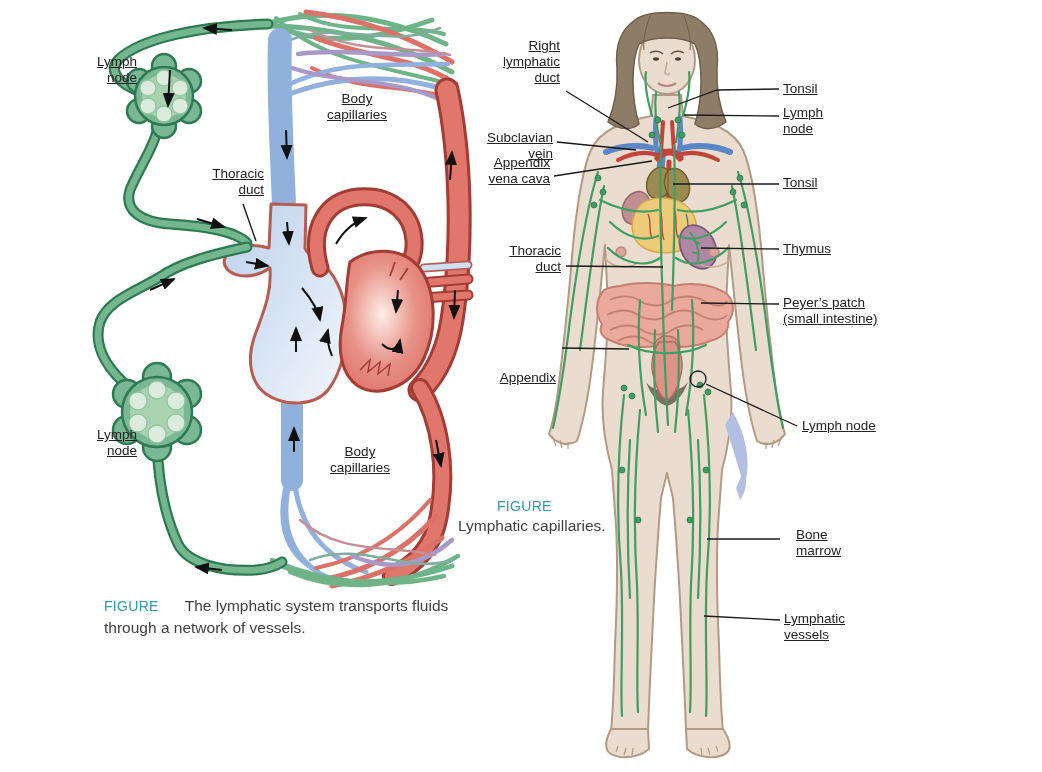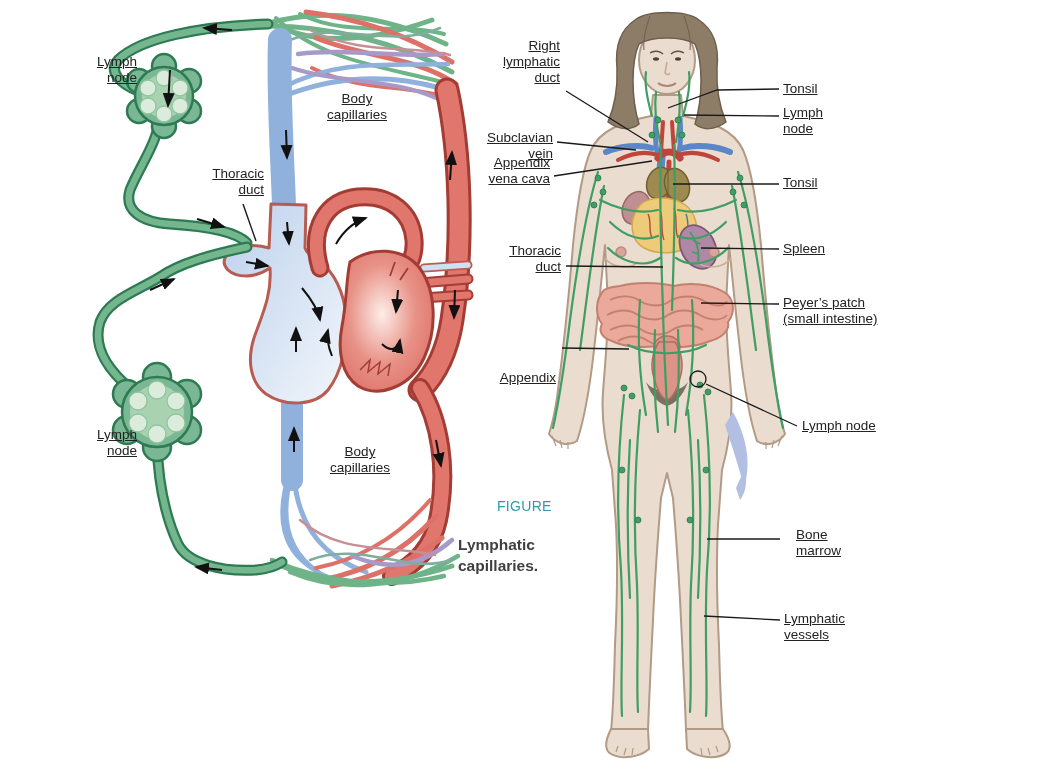--- a/index.html
+++ b/index.html
@@ -321,38 +321,41 @@
 <div class="lbl r" style="left:75px;top:54px;width:62px;">Lymph
 node</div>
 <div class="lbl c" style="left:303px;top:91px;width:108px;">Body
 capillaries</div>
 <div class="lbl r" style="left:198px;top:166px;width:66px;">Thoracic
 duct</div>
 <div class="lbl r" style="left:75px;top:427px;width:62px;">Lymph
 node</div>
 <div class="lbl c" style="left:306px;top:444px;width:108px;">Body
 capillaries</div>
+<div class="cap" style="left:104px;top:595px;width:356px;">
+  <span class="figtag gap">FIGURE</span><span>The lymphatic system transports fluids through a network of vessels.</span>
+</div>
 
 <div class="lbl r" style="left:480px;top:38px;width:80px;">Right
 lymphatic
 duct</div>
 <div class="lbl r" style="left:470px;top:130px;width:83px;">Subclavian
 vein</div>
 <div class="lbl r" style="left:460px;top:155px;width:90px;">Appendix
 vena cava</div>
 <div class="lbl r" style="left:478px;top:243px;width:83px;">Thoracic
 duct</div>
 <div class="lbl r" style="left:476px;top:339px;width:80px;margin-top:31px;">Appendix</div>
 <div class="lbl" style="left:783px;top:81px;">Tonsil</div>
 <div class="lbl" style="left:783px;top:105px;">Lymph
 node</div>
 <div class="lbl" style="left:783px;top:175px;">Tonsil</div>
-<div class="lbl" style="left:783px;top:241px;">Spleen</div>
+<div class="lbl" style="left:783px;top:241px;">Thymus</div>
 <div class="lbl" style="left:783px;top:295px;">Peyer’s patch
 (small intestine)</div>
 <div class="lbl" style="left:802px;top:418px;">Lymph node</div>
 <div class="lbl" style="left:784px;top:527px;margin-left:12px;">Bone
 marrow</div>
 <div class="lbl" style="left:784px;top:611px;">Lymphatic
 vessels</div>
 <div class="figtag" style="position:absolute;left:497px;top:498px;">FIGURE</div>
-<div class="cap" style="left:458px;top:534px;width:160px;font-weight:bold;">Lymphatic capillaries.</div>
+<div class="cap" style="left:458px;top:515px;width:160px;">Lymphatic capillaries.</div>
 </div>
 
 </body></html>

